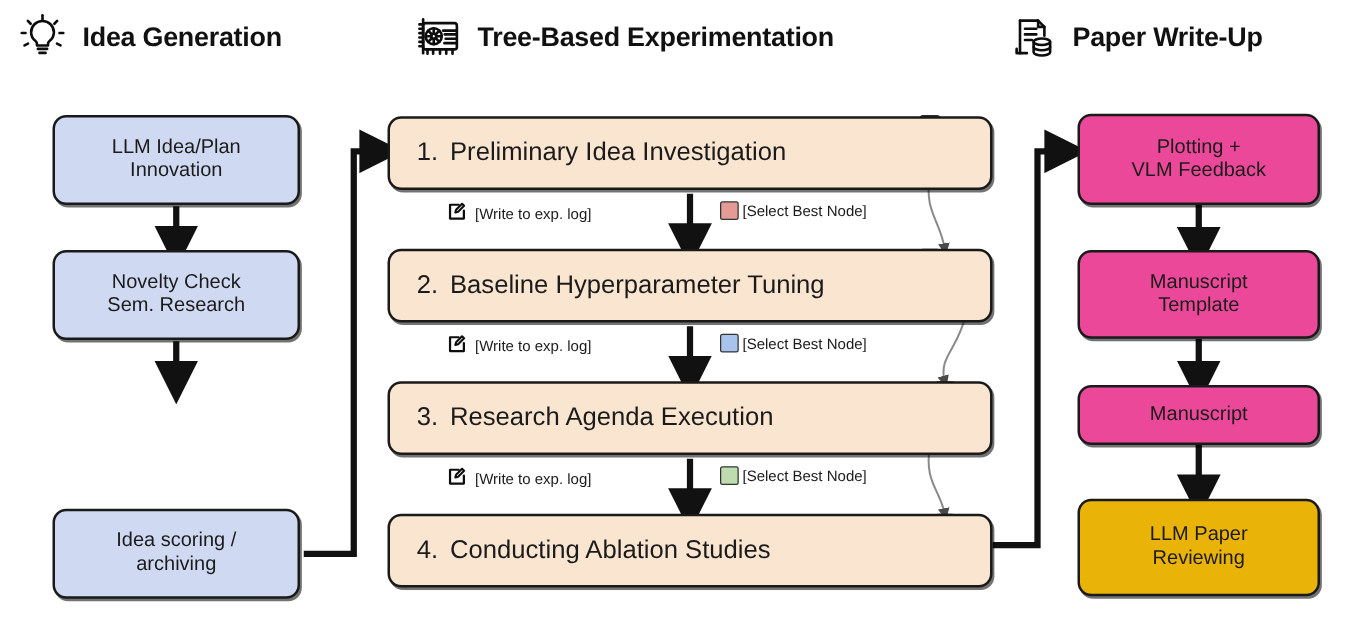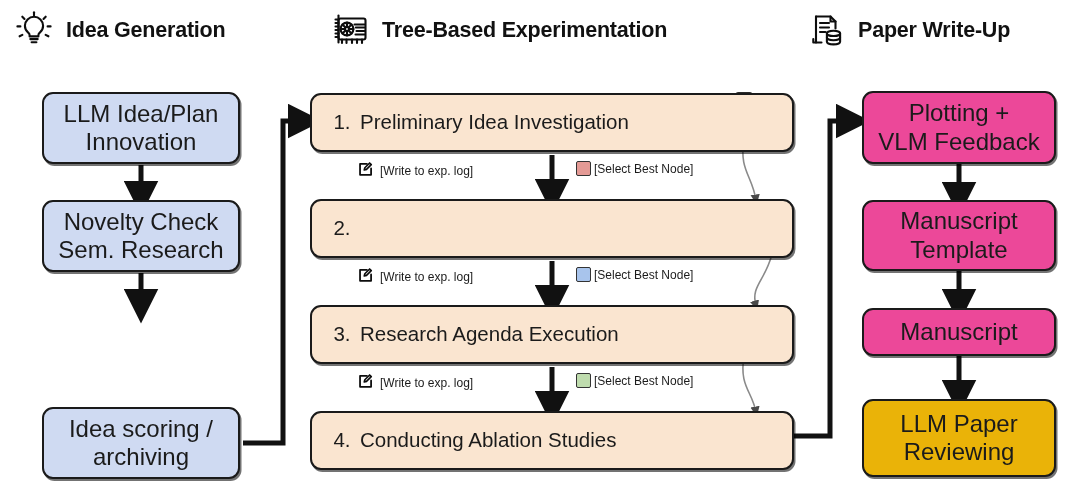--- a/index.html
+++ b/index.html
@@ -24,21 +24,21 @@
   .hicon{width:40px;height:40px;display:block;flex:0 0 auto;}
 
   
   .node{
     position:absolute;box-sizing:border-box;
     border:2.6px solid #1a1a1a;
     border-radius:11px;
     display:flex;align-items:center;justify-content:center;
     text-align:center;
     color:#1b1b1b;
-    font-size:24px;
+    font-size:16px;
     line-height:1.18;
     box-shadow:1.5px 2px 0 rgba(0,0,0,0.55);
   }
   .node .lbl{display:block;padding:0 6px;}
   .node.blue{background:#cfdaf2;}
   .node.peach{background:#fae5d0;}
   .node.gray{background:#ec4899;}
   .node.green{background:#eab308;}
 
   
@@ -213,20 +213,21 @@
     </span>
   </div>
 
   <div class="node peach step" style="left:310px;top:93px;width:484px;height:59px;">
     <span class="num">1.</span>
     <span class="stitle">Preliminary Idea Investigation</span>
   </div>
 
   <div class="node peach step" style="left:310px;top:199px;width:484px;height:59px;">
     <span class="num">2.</span>
+    <span class="stitle">Baseline Hyperparameter Tuning</span>
   </div>
 
   <div class="node peach step" style="left:310px;top:305px;width:484px;height:59px;">
     <span class="num">3.</span>
     <span class="stitle">Research Agenda Execution</span>
   </div>
 
   <div class="node peach step" style="left:310px;top:411px;width:484px;height:59px;">
     <span class="num">4.</span>
     <span class="stitle">Conducting Ablation Studies</span>

